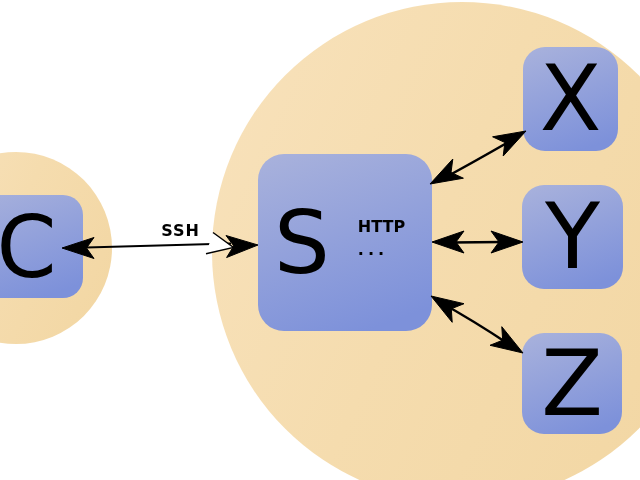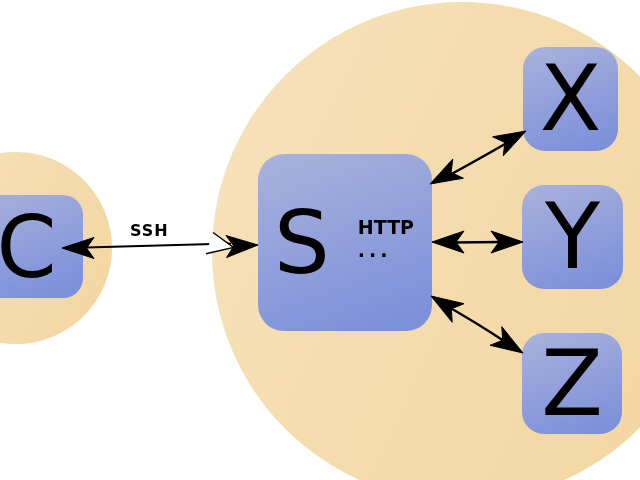--- a/index.html
+++ b/index.html
@@ -19,27 +19,27 @@
     border-radius:22px;
     background:linear-gradient(160deg, var(--node-top,#a9b2dc) 0%, var(--node-bottom,#7d91da) 90%);
   }
   .node .letter { font-size:90px; line-height:1; color:var(--ink,#000); }
   #node-client { left:-42px; top:195px; width:113px; height:103px; border-radius:20px; padding-left:12px; }
   #node-client .letter { font-size:86px; }
   #node-server { left:258px; top:154px; width:174px; height:177px; border-radius:26px;
                  justify-content:flex-start; }
   #node-server .letter { font-size:88px; margin-left:16px; }
   .protocols { margin-left:28px; transform:translateY(-4px);
-               font-weight:bold; font-size:19px; line-height:22.5px; }
+               font-weight:bold; font-size:16px; line-height:22.5px; }
   .protocols .dots { letter-spacing:4px; }
   #node-x { left:523px; top:47px;  width:95px;  height:104px; }
   #node-y { left:522px; top:185px; width:101px; height:104px; }
   #node-z { left:522px; top:333px; width:100px; height:101px; }
   #ssh-label {
-    position:absolute; left:130px; top:221px; width:70px; text-align:left;
+    position:absolute; left:130px; top:221px; width:70px; text-align:right;
     font-weight:bold; font-size:16px; letter-spacing:1px;
     text-shadow:0 0 2px #fff, 0 0 2px #fff;
   }
   #arrow-layer { position:absolute; left:0; top:0; pointer-events:none; }
   #arrow-layer path     { stroke:var(--ink,#000); fill:none; }
   #arrow-layer polygon  { fill:var(--ink,#000); stroke:var(--ink,#000); stroke-width:1; }
   .chevron { fill:#fff; stroke:var(--ink,#000); stroke-width:1.4; }
 </style>
 </head>
 <body>

